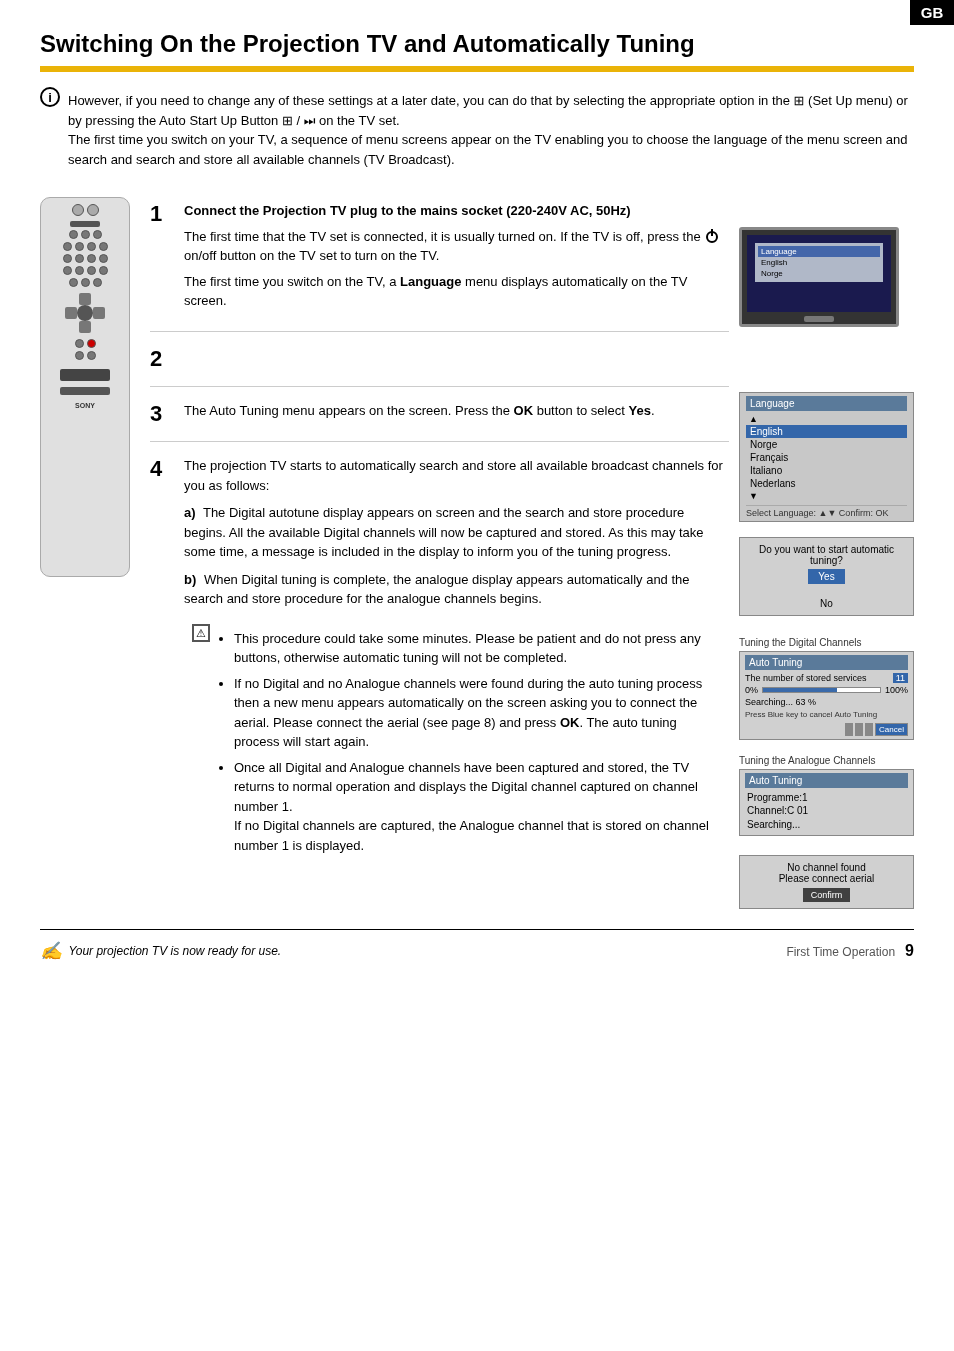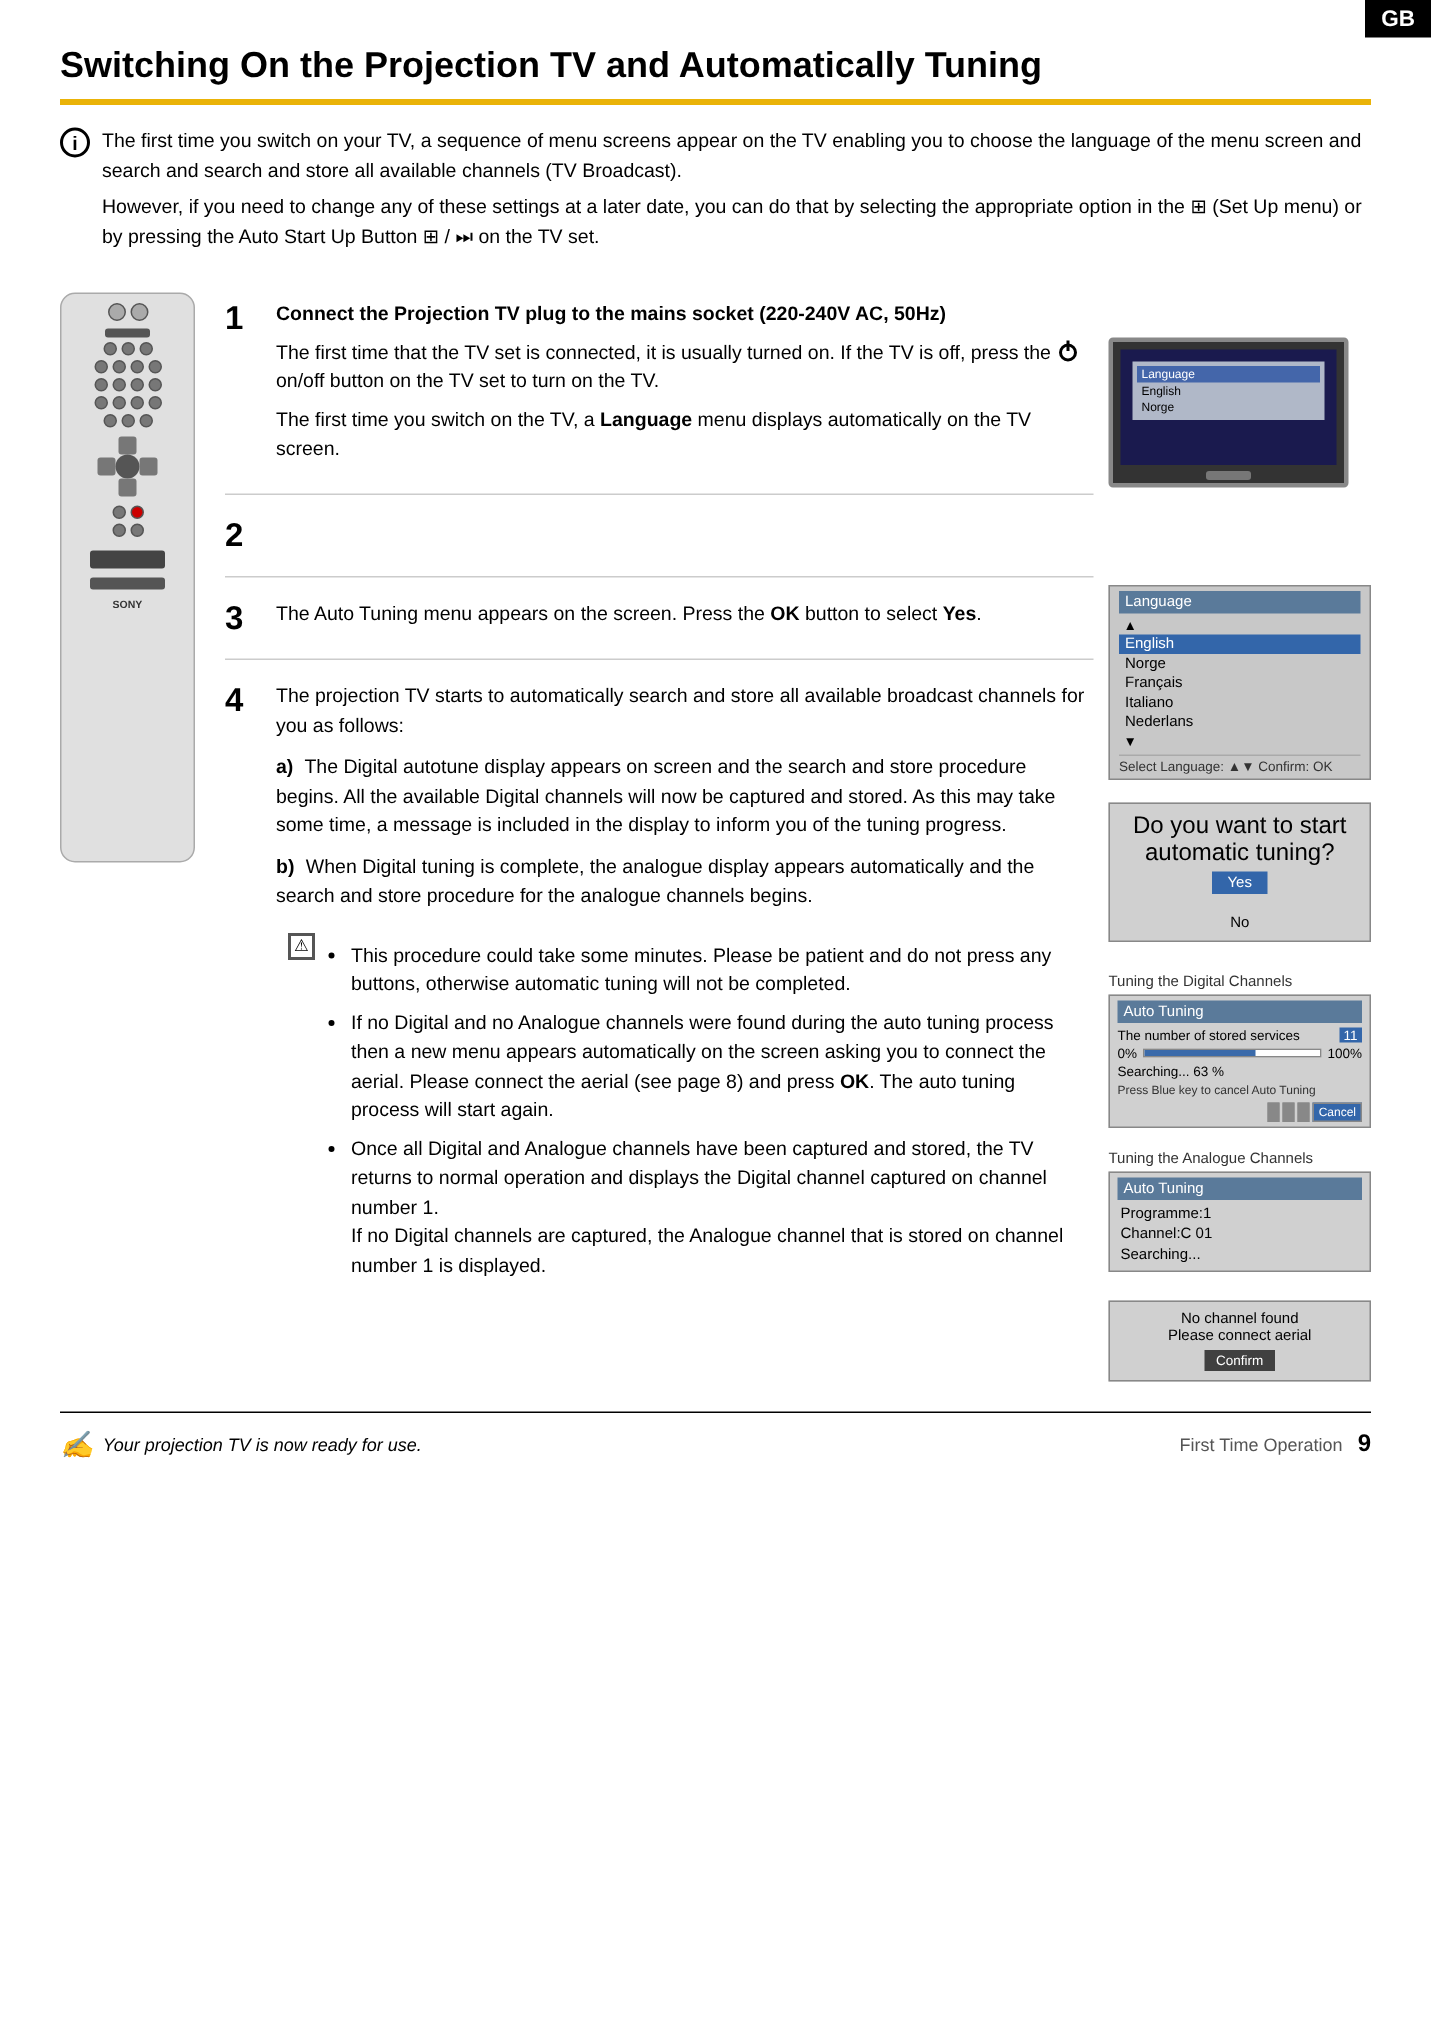--- a/index.html
+++ b/index.html
@@ -13,21 +13,21 @@
       position: relative;
     }
     .page {
       padding: 30px 40px 30px 40px;
       position: relative;
     }
     h1 {
       font-size: 24px;
       font-weight: bold;
       margin-bottom: 14px;
-      border-bottom: 4px solid #eab308;
+      border-bottom: 6px solid #eab308;
       padding-bottom: 8px;
     }
     .intro-block {
       display: flex;
       gap: 8px;
       margin-bottom: 18px;
     }
     .info-icon {
       width: 20px;
       height: 20px;
@@ -371,22 +371,22 @@
 </head>
 <body>
 
 <div class="page">
 
   <h1>Switching On the Projection TV and Automatically Tuning</h1>
 
   <div class="intro-block">
     <div class="info-icon">i</div>
     <div class="intro-text">
+      <p style="margin-top:5px;">However, if you need to change any of these settings at a later date, you can do that by selecting the appropriate option in the ⊞ (Set Up menu) or by pressing the Auto Start Up Button ⊞ / ⏭ on the TV set.</p>
       <p>The first time you switch on your TV, a sequence of menu screens appear on the TV enabling you to choose the language of the menu screen and search and search and store all available channels (TV Broadcast).</p>
-      <p style="margin-top:5px;">However, if you need to change any of these settings at a later date, you can do that by selecting the appropriate option in the ⊞ (Set Up menu) or by pressing the Auto Start Up Button ⊞ / ⏭ on the TV set.</p>
     </div>
   </div>
 
   <div class="main-content">
 
     <div class="left-col">
       <div class="remote-img">
 
         <div class="r-row">
           <div class="r-btn" style="background:#aaa;"></div>
@@ -520,21 +520,21 @@
           <div class="lang-menu-item">Français</div>
           <div class="lang-menu-item">Italiano</div>
           <div class="lang-menu-item">Nederlans</div>
           <div style="font-size:9px;padding:1px 3px;">▼</div>
           <div class="lang-menu-bar">Select Language: ▲▼ Confirm: OK</div>
         </div>
       </div>
 
       <div style="margin-top: 14px;">
         <div class="yes-no-menu">
-          <div style="font-size:16px;text-align:center;">Do you want to start automatic tuning?</div>
+          <div style="font-size:10px;text-align:center;">Do you want to start automatic tuning?</div>
           <div class="yes-btn">Yes</div>
           <div class="no-btn">No</div>
         </div>
       </div>
 
       <div style="margin-top: 20px;">
         <div class="caption-label">Tuning the Digital Channels</div>
         <div class="tuning-menu">
           <div class="tuning-menu-title">Auto Tuning</div>
           <div style="font-size:9px;display:flex;justify-content:space-between;margin-bottom:2px;">

